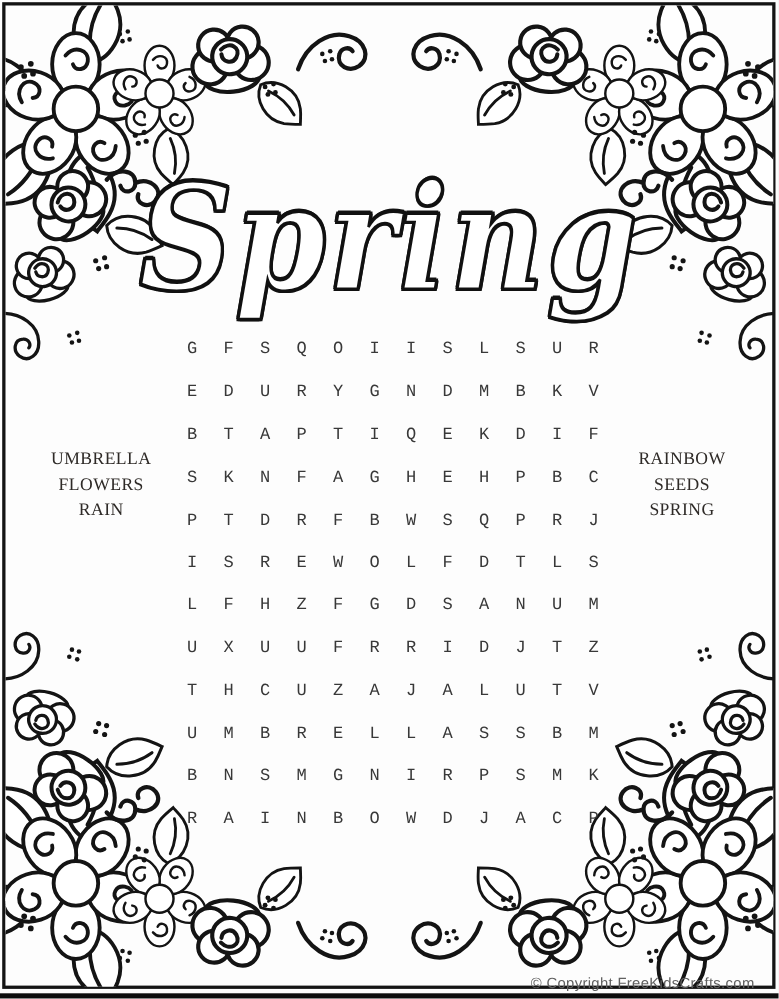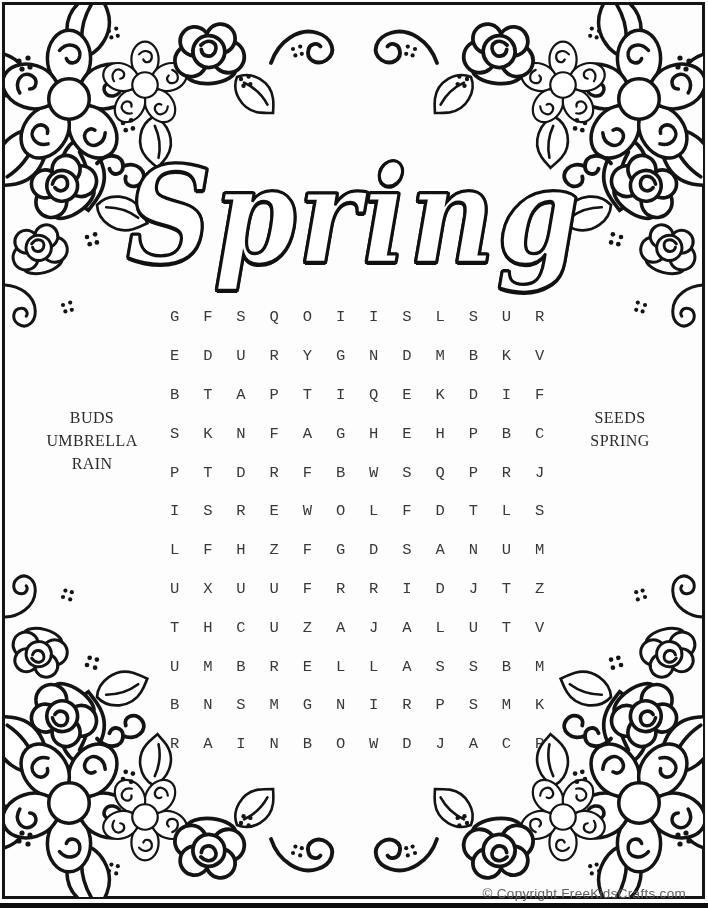--- a/index.html
+++ b/index.html
@@ -315,25 +315,26 @@
         <span class="grid-cell">W</span>
         <span class="grid-cell">D</span>
         <span class="grid-cell">J</span>
         <span class="grid-cell">A</span>
         <span class="grid-cell">C</span>
         <span class="grid-cell">P</span>
       </div>
     </div>
 
   <div id="list-left" class="word-list">
-      <div class="word">BUDS</div>
       <div class="word">UMBRELLA</div>
+      <div class="word">FLOWERS</div>
       <div class="word">RAIN</div>
     </div>
   <div id="list-right" class="word-list">
+      <div class="word">RAINBOW</div>
       <div class="word">SEEDS</div>
       <div class="word">SPRING</div>
     </div>
 
   <div class="copyright">
     <span class="sym">©</span><span>Copyright FreeKidsCrafts.com</span>
   </div>
 
   <div class="bottom-bar"></div>
 </div>

